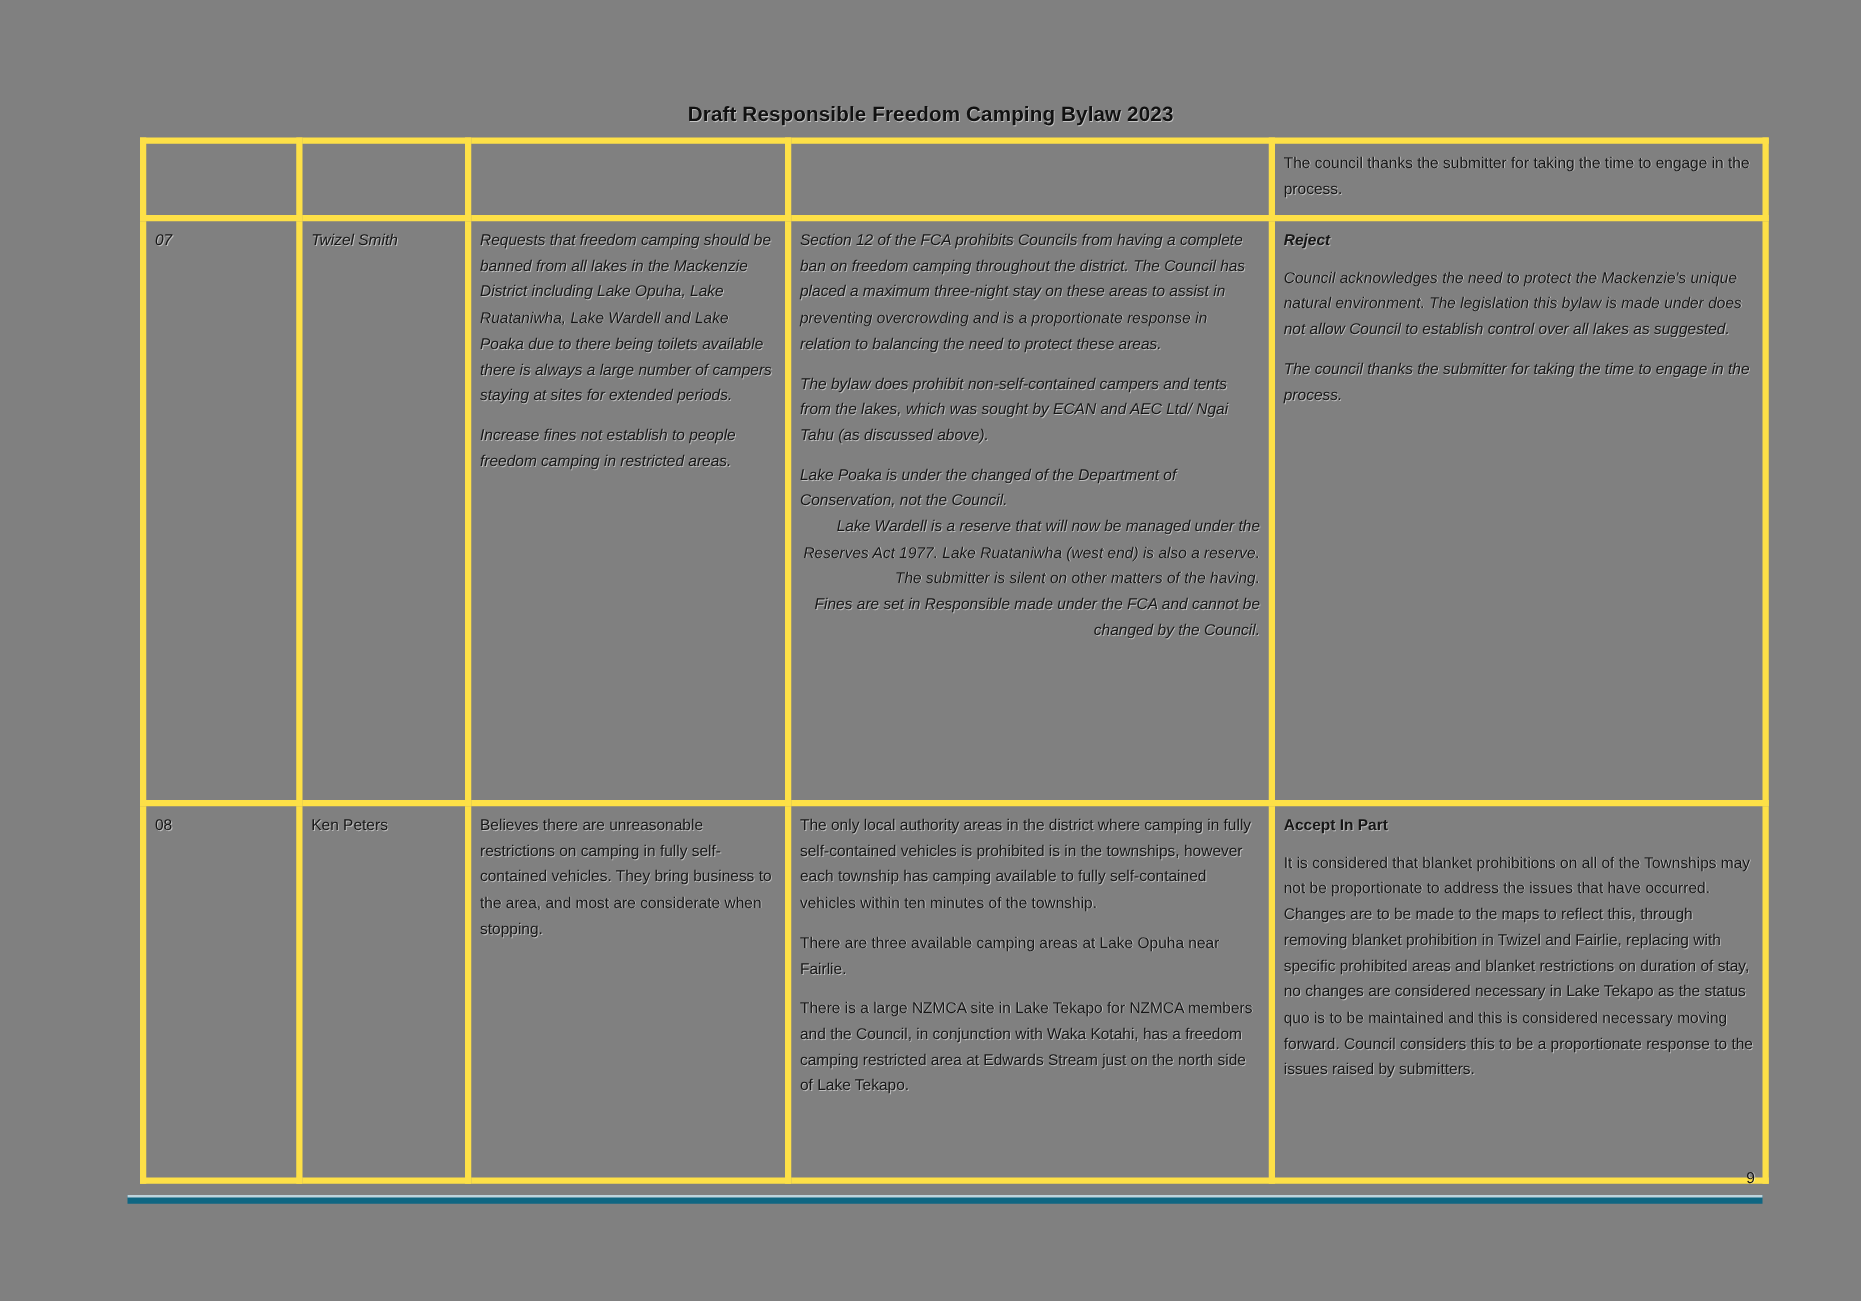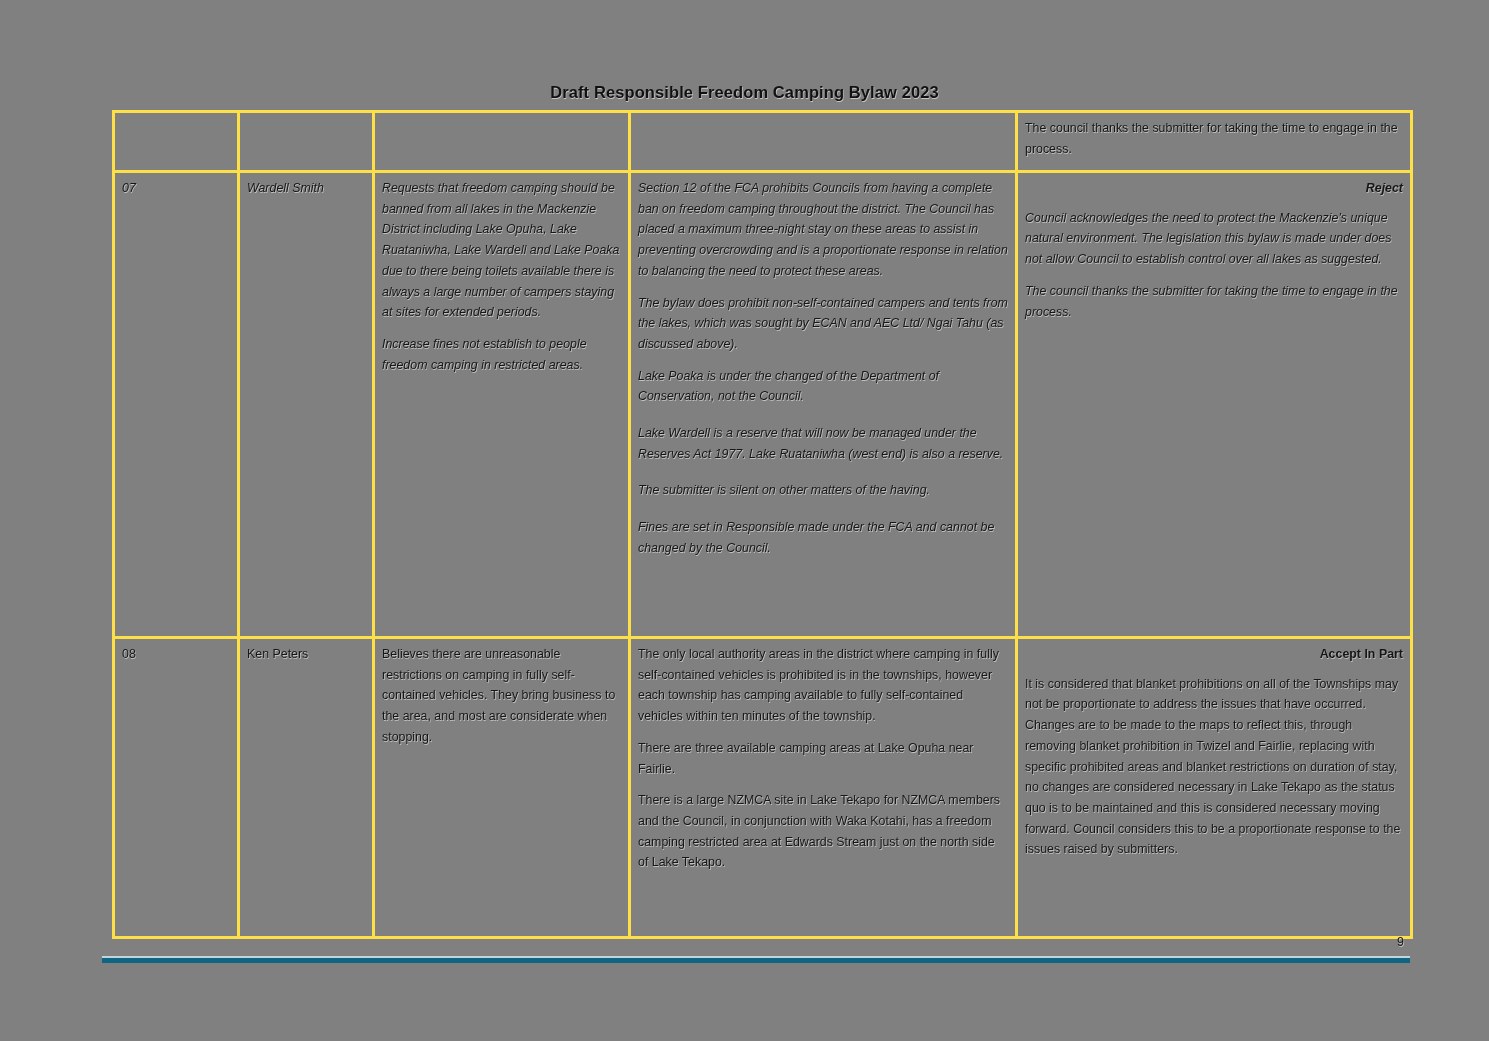--- a/index.html
+++ b/index.html
@@ -41,21 +41,21 @@
     table-layout: fixed;
     background: transparent;
   }
   .submissions-table col.c1 { width: 125px; }
   .submissions-table col.c2 { width: 135px; }
   .submissions-table col.c3 { width: 256px; }
   .submissions-table col.c4 { width: 387px; }
   .submissions-table col.c5 { width: 395px; }
 
   .submissions-table td {
-    border: 3px solid #fde047;
+    border: 5px solid #fde047;
     vertical-align: top;
     padding: 5px 7px 6px 7px;
     font-size: 12.4px;
     line-height: 1.67;
     color: #161616;
     background: transparent;
   }
   
   .submissions-table td,
   .page-title,
@@ -63,28 +63,28 @@
     -webkit-font-smoothing: none;
   }
   .cell-text {
     display: block;
     text-shadow: 0.7px 0.7px 0 rgba(255,255,255,0.5);
   }
   .cell-text + .cell-text {
     margin-top: 11px;
   }
   .cell-text.tight + .cell-text.tight {
-    margin-top: 16px;
+    margin-top: 0;
+    text-align: right;
   }
   .decision {
     display: block;
     font-weight: bold;
     margin-bottom: 9px;
     text-shadow: 0.7px 0.7px 0 rgba(255,255,255,0.45);
-    text-align: right;
   }
   .num-cell .cell-text,
   .name-cell .cell-text {
     text-shadow: 0.7px 0.7px 0 rgba(255,255,255,0.5);
   }
 
   .row-continuation td {
     height: 46px;
   }
   .row-main-07 td { height: 452px; font-style: italic; }
@@ -139,21 +139,21 @@
       <td>
         <span class="cell-text">The council thanks the submitter for taking the time to engage in the process.</span>
       </td>
     </tr>
 
     <tr class="row-main-07">
       <td class="num-cell">
         <span class="cell-text">07</span>
       </td>
       <td class="name-cell">
-        <span class="cell-text">Wardell Smith</span>
+        <span class="cell-text">Twizel Smith</span>
       </td>
       <td>
         <span class="cell-text">Requests that freedom camping should be banned from all lakes in the Mackenzie District including Lake Opuha, Lake Ruataniwha, Lake Wardell and Lake Poaka due to there being toilets available there is always a large number of campers staying at sites for extended periods.</span>
         <span class="cell-text">Increase fines not establish to people freedom camping in restricted areas.</span>
       </td>
       <td>
         <span class="cell-text">Section 12 of the FCA prohibits Councils from having a complete ban on freedom camping throughout the district.  The Council has placed a maximum three-night stay on these areas to assist in preventing overcrowding and is a proportionate response in relation to balancing the need to protect these areas.</span>
         <span class="cell-text">The bylaw does prohibit non-self-contained campers and tents from the lakes, which was sought by ECAN and AEC Ltd/ Ngai Tahu (as discussed above).</span>
         <span class="cell-text tight">Lake Poaka is under the changed of the Department of Conservation, not the Council.</span>
         <span class="cell-text tight">Lake Wardell is a reserve that will now be managed under the Reserves Act 1977. Lake Ruataniwha (west end) is also a reserve.</span>

